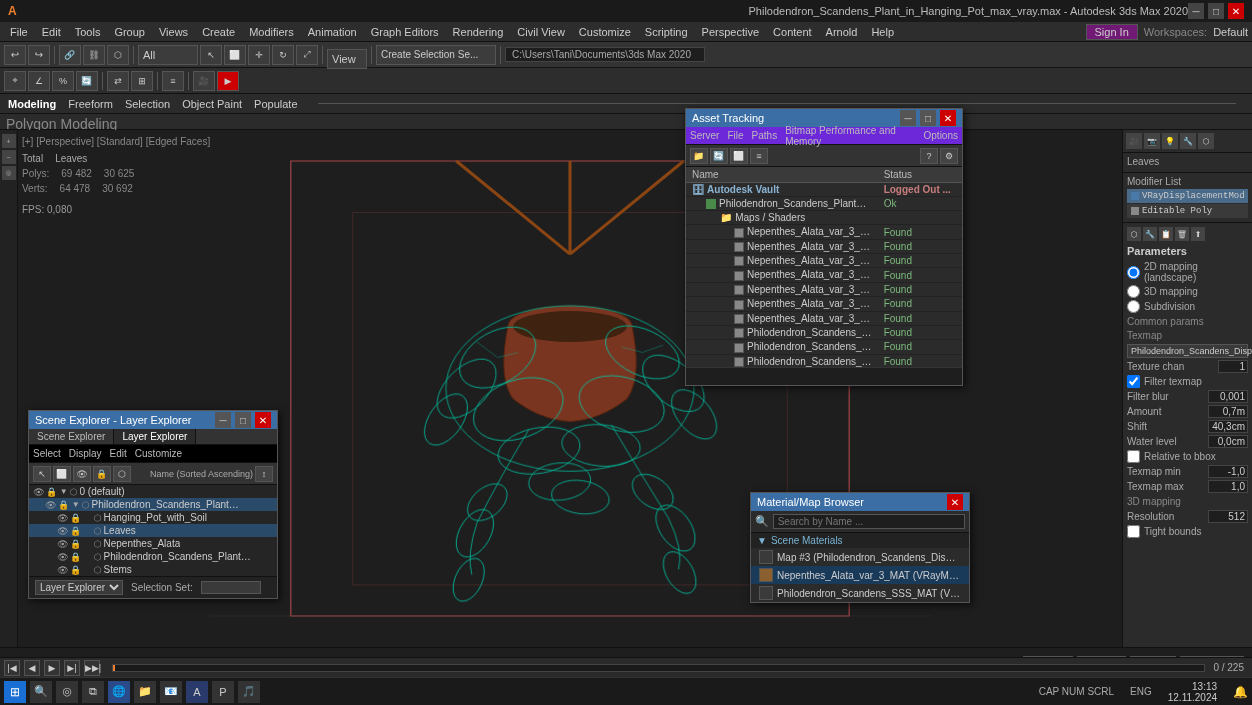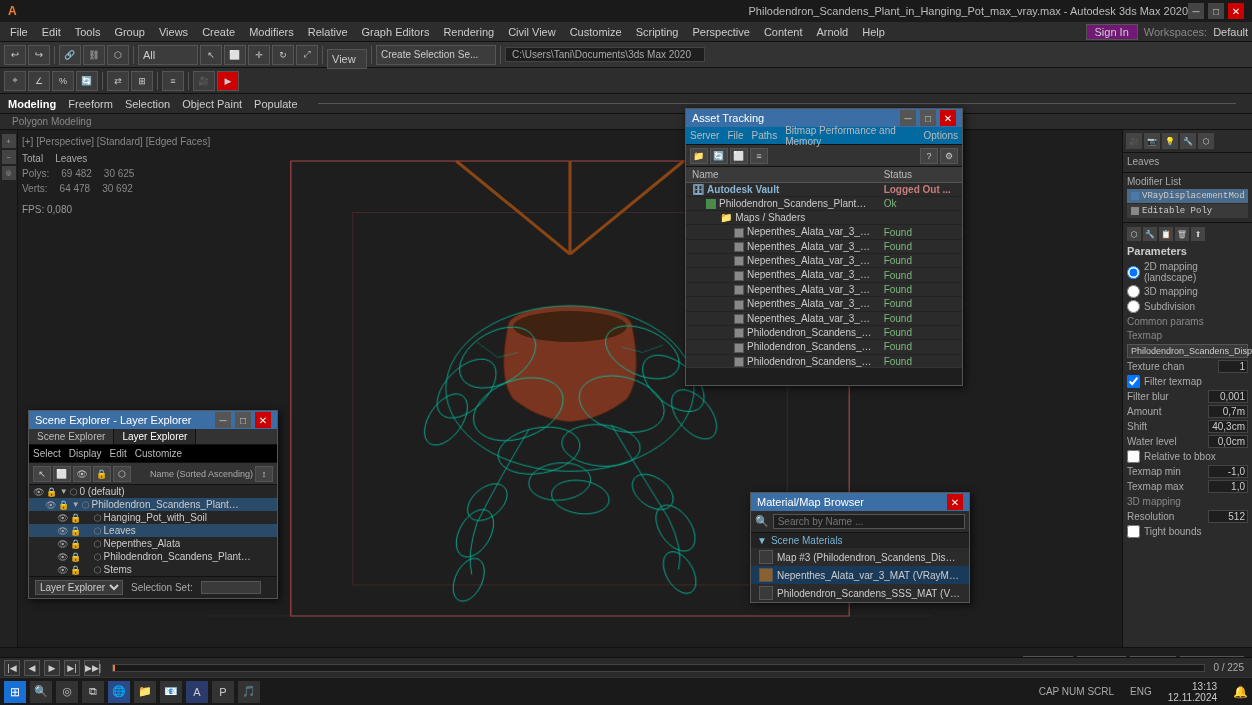--- a/index.html
+++ b/index.html
@@ -219,21 +219,21 @@
       background: #3a6ea5;
       display: flex;
       align-items: center;
       justify-content: space-between;
       padding: 0 6px;
       font-size: 11px;
       color: #fff;
     }
     .float-menubar {
       height: 18px;
-      background: #0369a1;
+      background: #6d28d9;
       display: flex;
       align-items: center;
       padding: 0 4px;
       gap: 8px;
       border-bottom: 1px solid #111;
     }
     .float-menu-item {
       font-size: 10px;
       color: #bbb;
       cursor: pointer;
@@ -508,21 +508,21 @@
 </div>
 
 <div class="menu-bar">
   <span class="menu-item">File</span>
   <span class="menu-item">Edit</span>
   <span class="menu-item">Tools</span>
   <span class="menu-item">Group</span>
   <span class="menu-item">Views</span>
   <span class="menu-item">Create</span>
   <span class="menu-item">Modifiers</span>
-  <span class="menu-item">Relative</span>
+  <span class="menu-item">Animation</span>
   <span class="menu-item">Graph Editors</span>
   <span class="menu-item">Rendering</span>
   <span class="menu-item">Civil View</span>
   <span class="menu-item">Customize</span>
   <span class="menu-item">Scripting</span>
   <span class="menu-item">Perspective</span>
   <span class="menu-item">Content</span>
   <span class="menu-item">Arnold</span>
   <span class="menu-item">Help</span>
   <span style="margin-left:auto;display:flex;align-items:center;gap:6px;">
@@ -571,21 +571,21 @@
 
 <div class="mode-bar">
   <span class="mode-item active">Modeling</span>
   <span class="mode-item">Freeform</span>
   <span class="mode-item">Selection</span>
   <span class="mode-item">Object Paint</span>
   <span class="mode-item">Populate</span>
   <div style="height:1px;background:#555;flex:1;margin:0 8px;"></div>
 </div>
 
-<div style="height:16px;background:#2b2b2b;padding:2px 12px;border-bottom:1px solid #111;font-size:10px;color:#888;">Polygon Modeling</div>
+<div style="height:16px;background:#2b2b2b;padding:2px 6px;border-bottom:1px solid #111;font-size:14px;color:#888;">Polygon Modeling</div>
 
 <div style="display:flex;height:calc(705px - 22px - 20px - 26px - 26px - 20px - 16px - 30px - 28px);position:relative;">
 
   <div class="left-sidebar">
     <div class="left-icon">+</div>
     <div class="left-icon">−</div>
     <div class="left-icon">◎</div>
   </div>
 
   <div class="viewport" style="position:relative;flex:1;background:#1e1e1e;">

